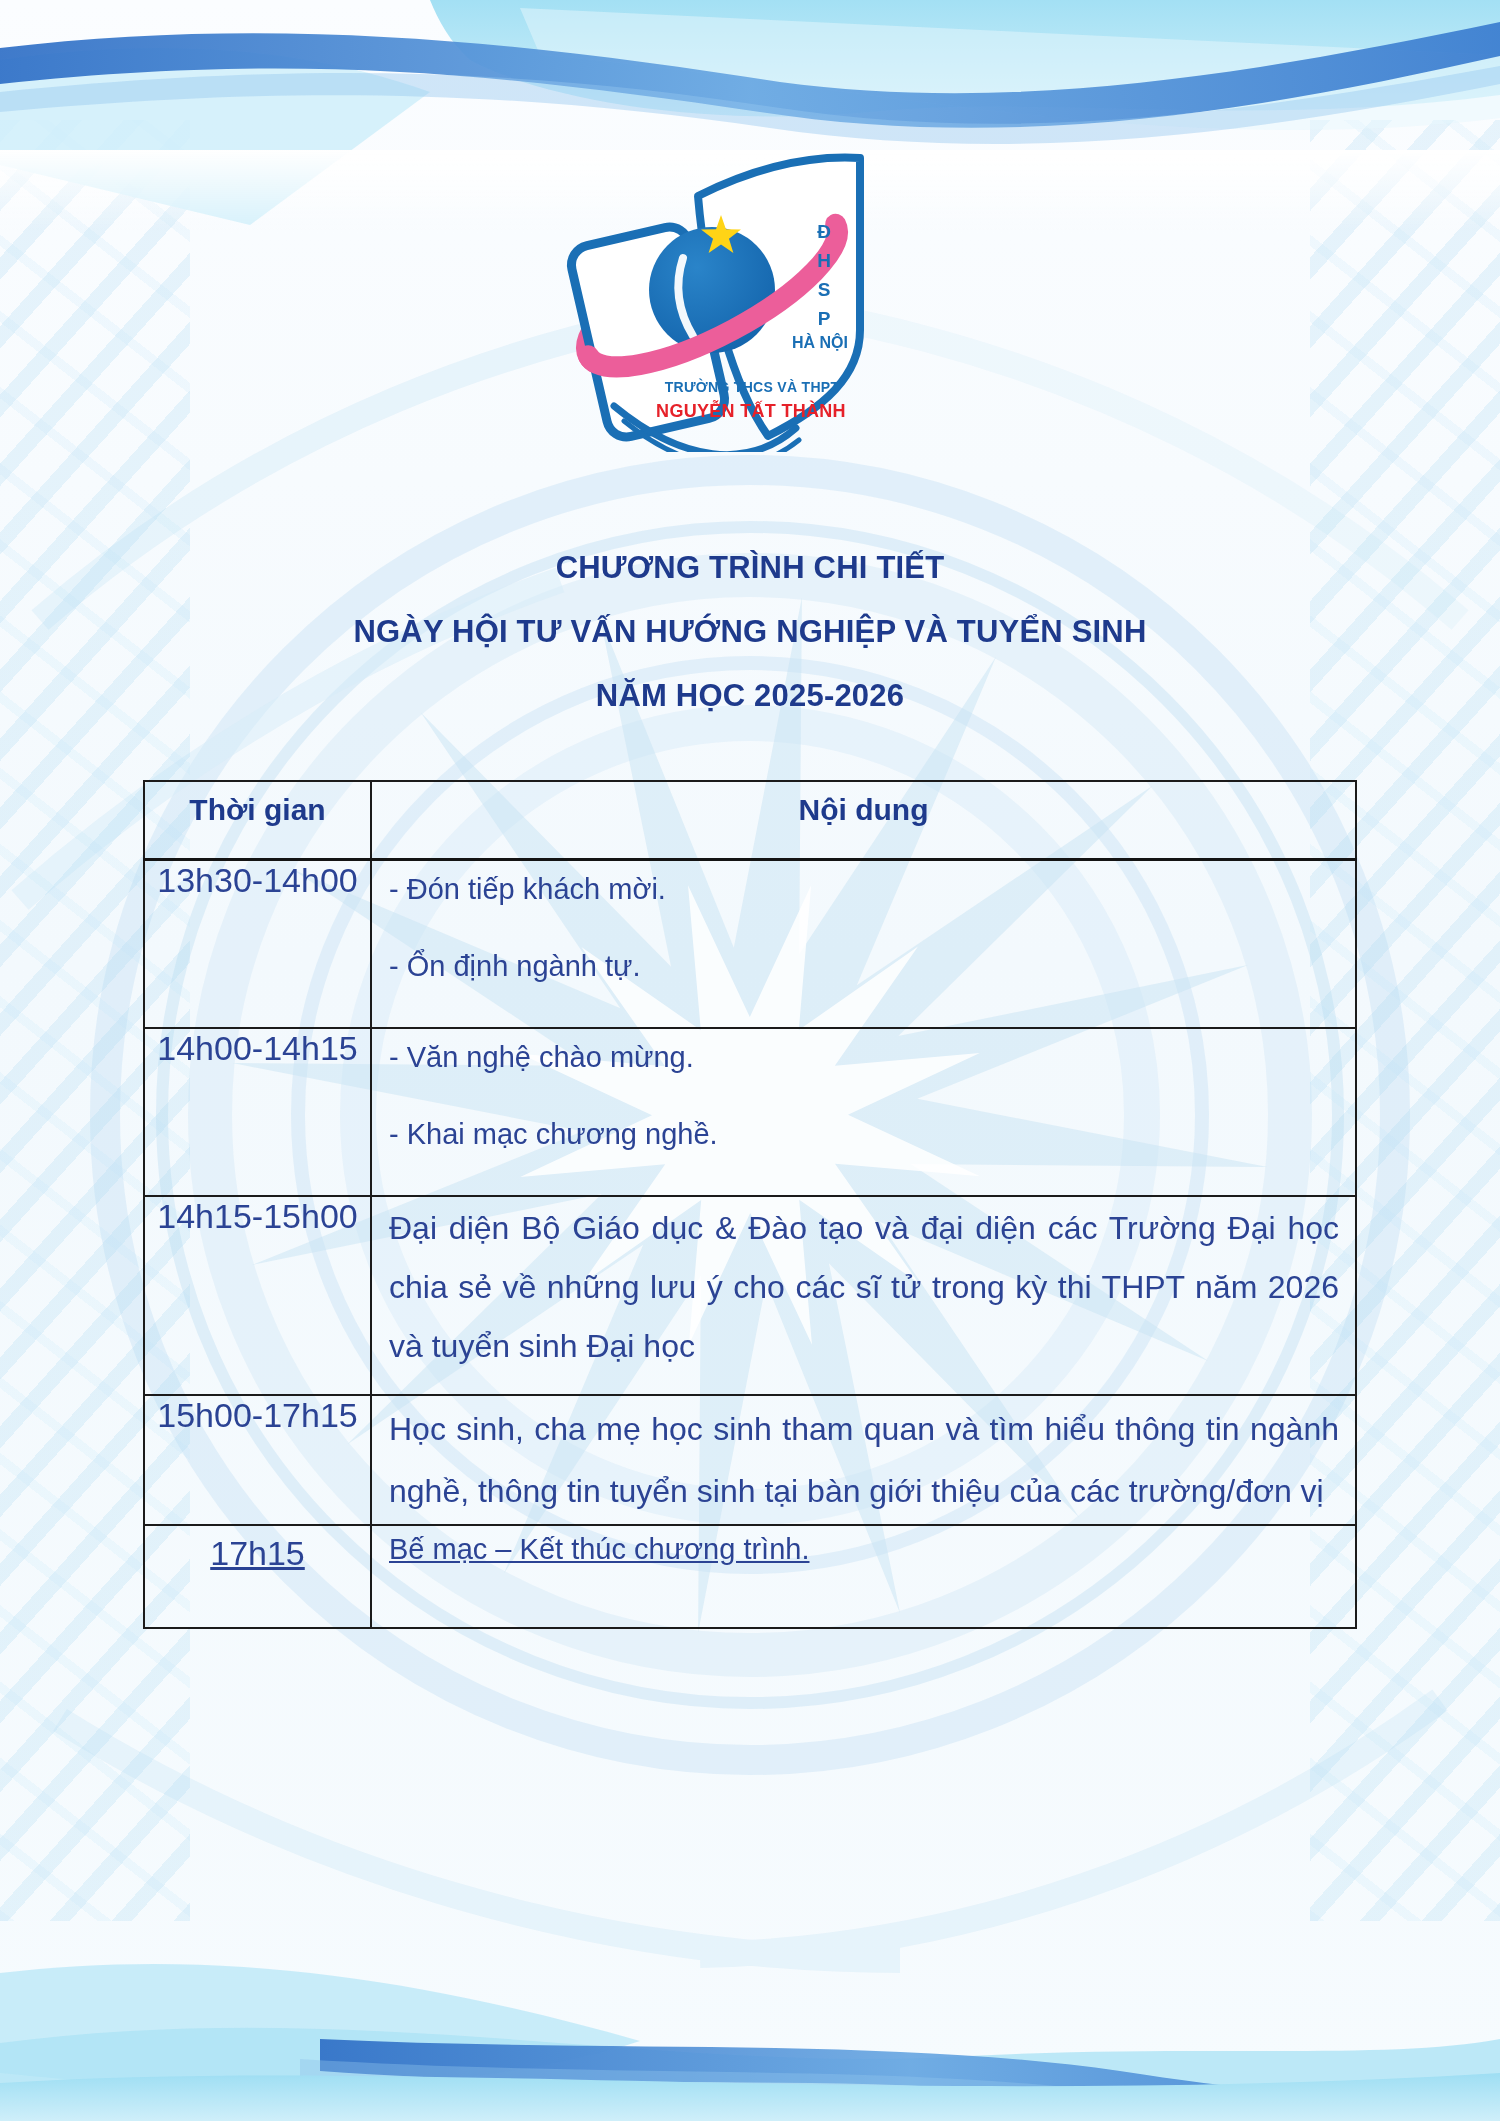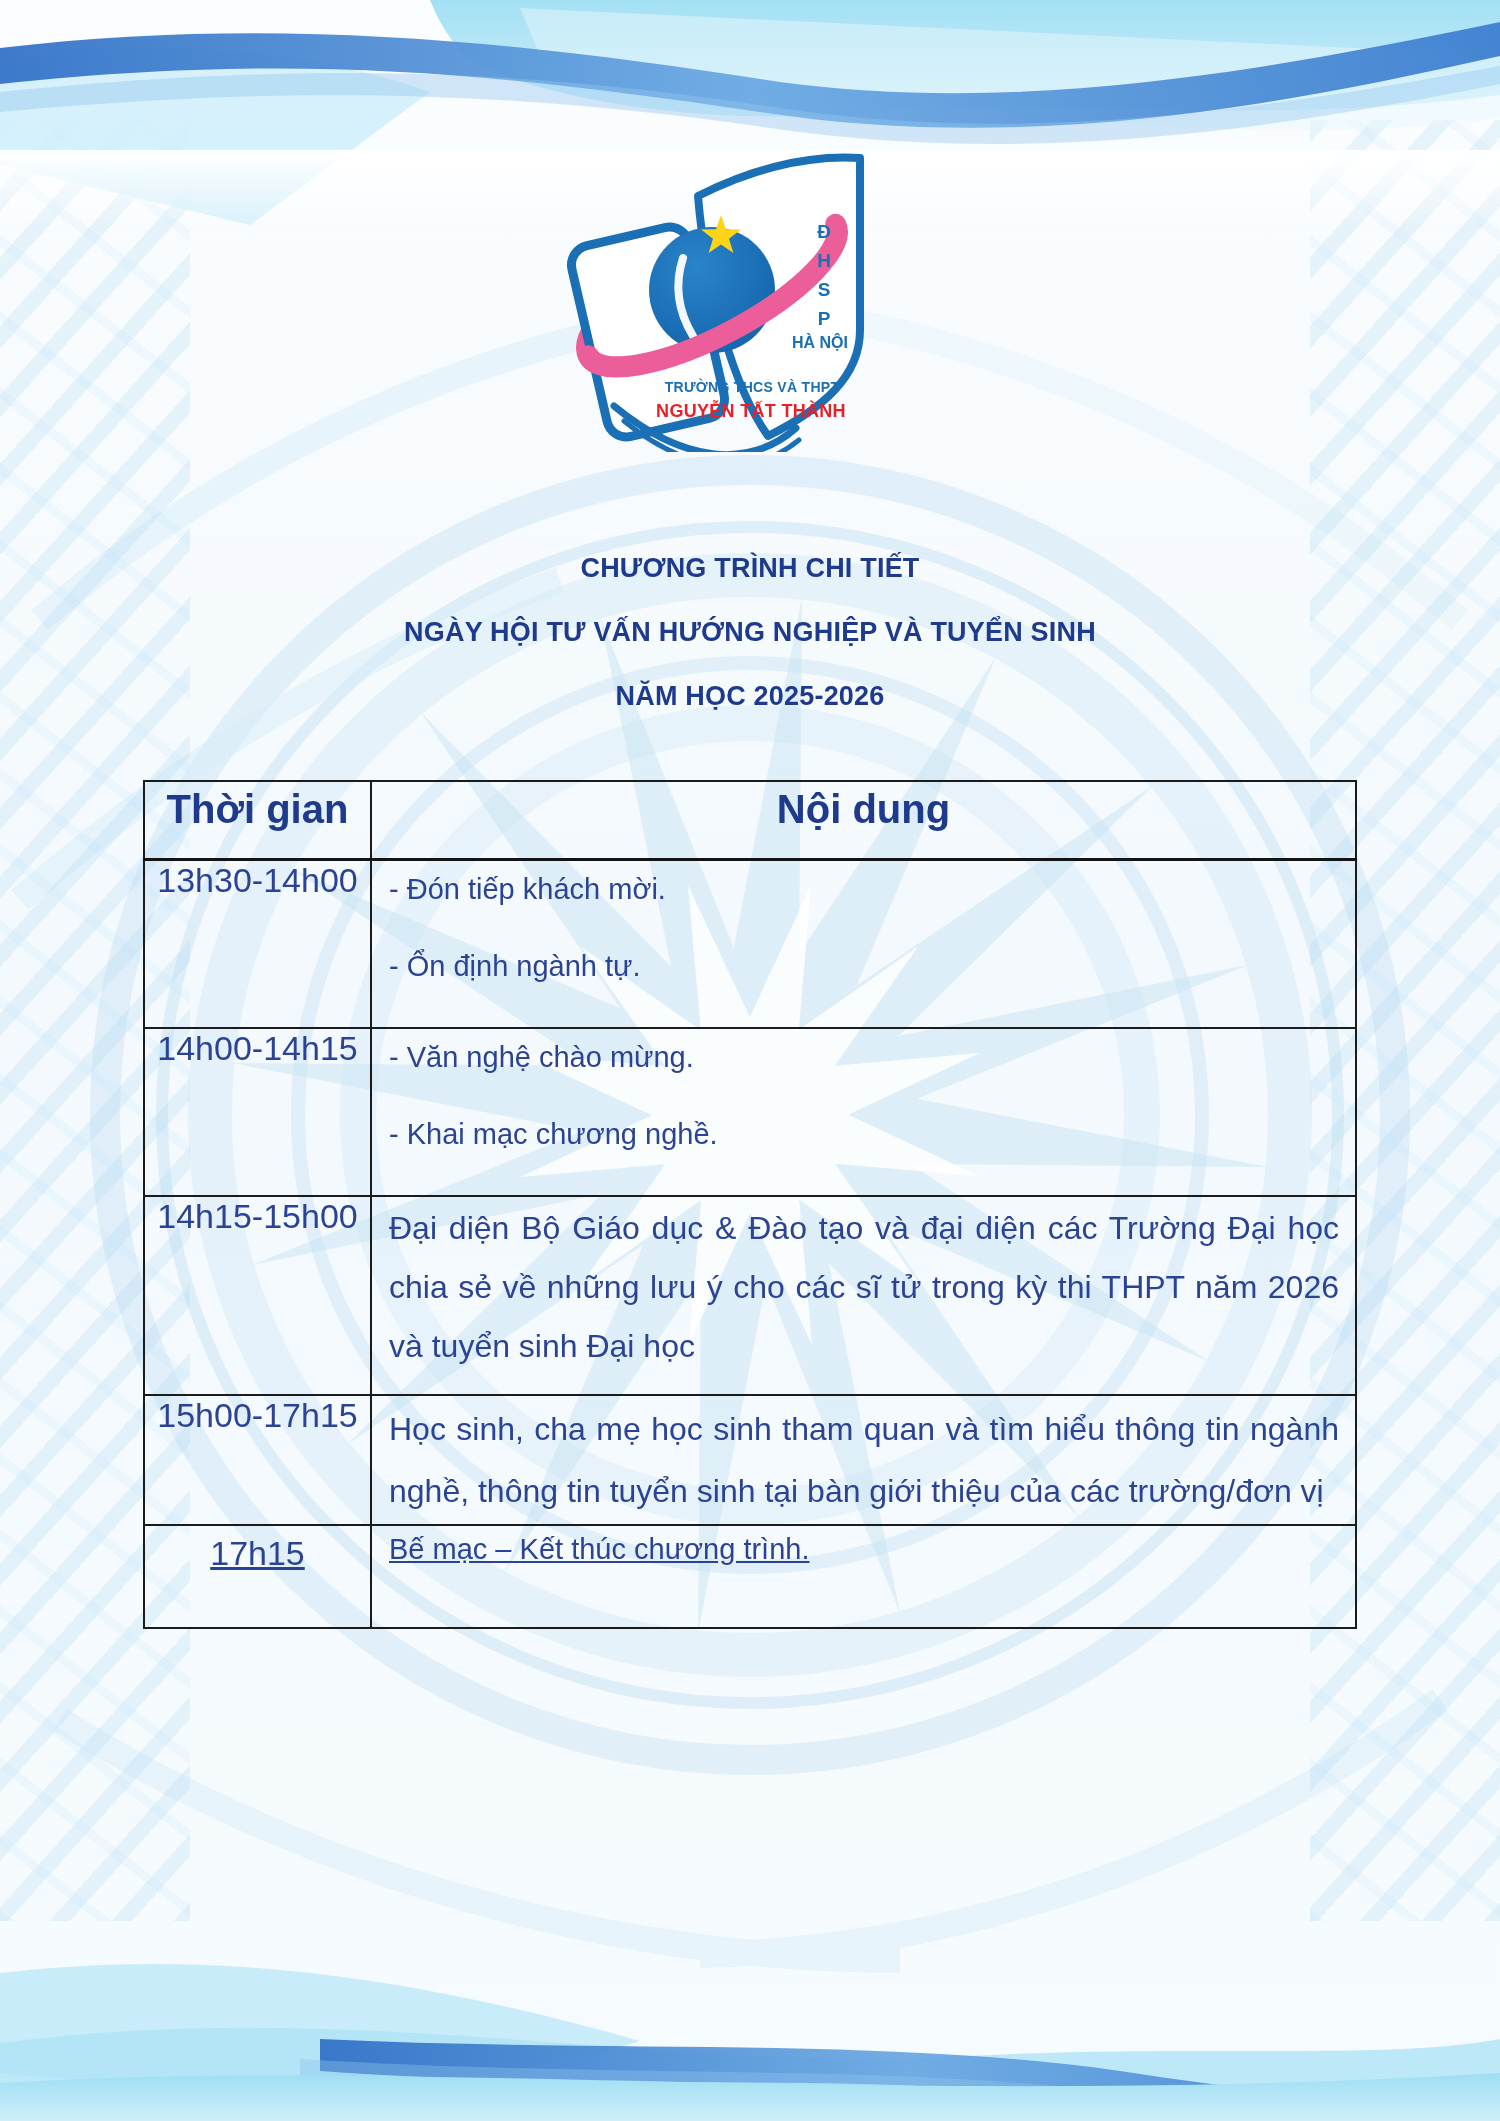--- a/index.html
+++ b/index.html
@@ -25,35 +25,35 @@
   .watermark{ position:absolute; left:0; top:0; pointer-events:none; }
 
   .band{ position:absolute; left:0; width:1500px; pointer-events:none; }
   .band.top{ top:0; }
   .band.bottom{ bottom:0; }
 
   .logo-wrap{ position:absolute; left:552px; top:140px; width:336px; height:312px; }
 
   .title-block{
     position:absolute; left:0; top:536px; width:1500px; text-align:center;
-    color:#1e3a8c; font-weight:bold; font-size:27px; line-height:64px;
+    color:#1e3a8c; font-weight:bold; font-size:31px; line-height:64px;
     letter-spacing:.2px;
   }
 
   table.schedule{
     position:absolute; left:143px; top:780px; width:1212px;
     border-collapse:collapse; table-layout:fixed;
     color:#2b4394;
   }
   table.schedule td, table.schedule th{
     border:2px solid #1b1b1b; vertical-align:top; overflow:hidden;
   }
   table.schedule th{
-    font-size:40px; font-weight:bold; color:#1e3a8c;
-    text-align:center; padding-top:5px; height:78px;
+    font-size:30px; font-weight:bold; color:#1e3a8c;
+    text-align:center; padding-top:11px; height:78px;
   }
   tr.hdr th{ border-bottom:3px solid #141414; }
   td.time{
     text-align:center; font-size:34px; vertical-align:middle;
     padding-bottom:36px;
   }
   td.time.top-align{ vertical-align:top; padding:8px 0 0 0; }
   td.content{ padding:0 16px 0 17px; font-size:29px; text-align:left; }
   .cell-line{ display:block; }
   td.content .pad-lines{ padding-top:12px; }

